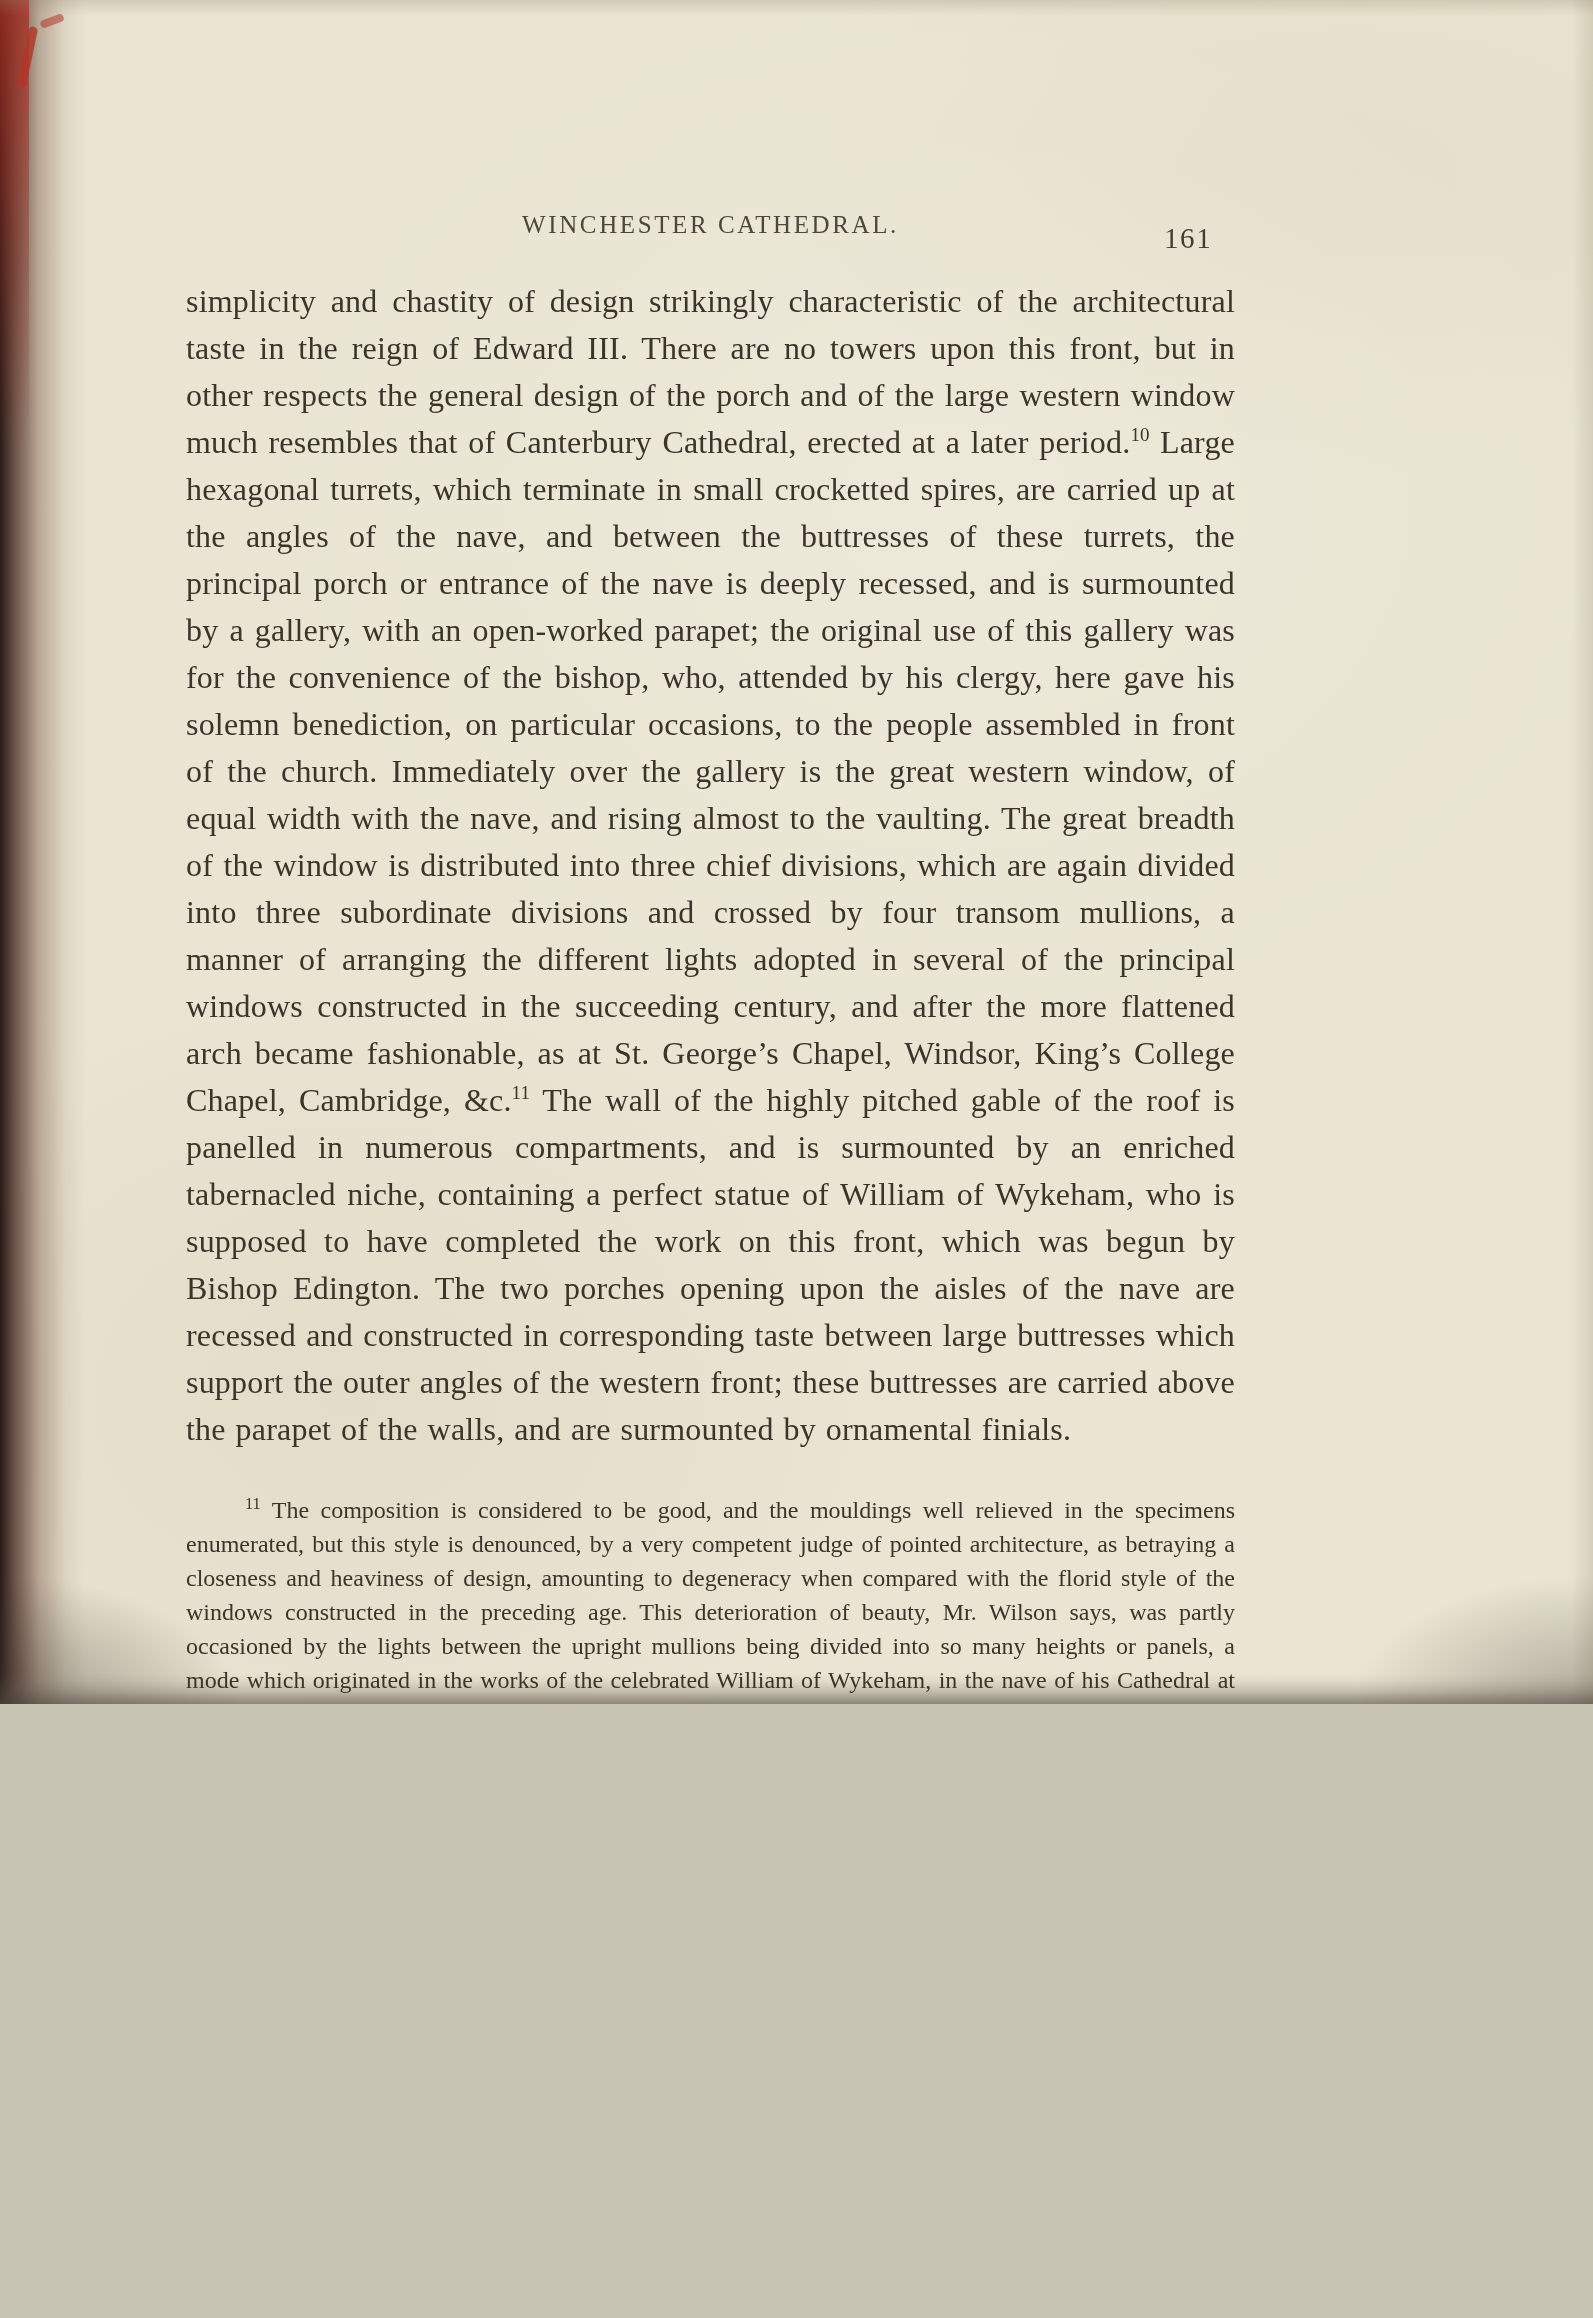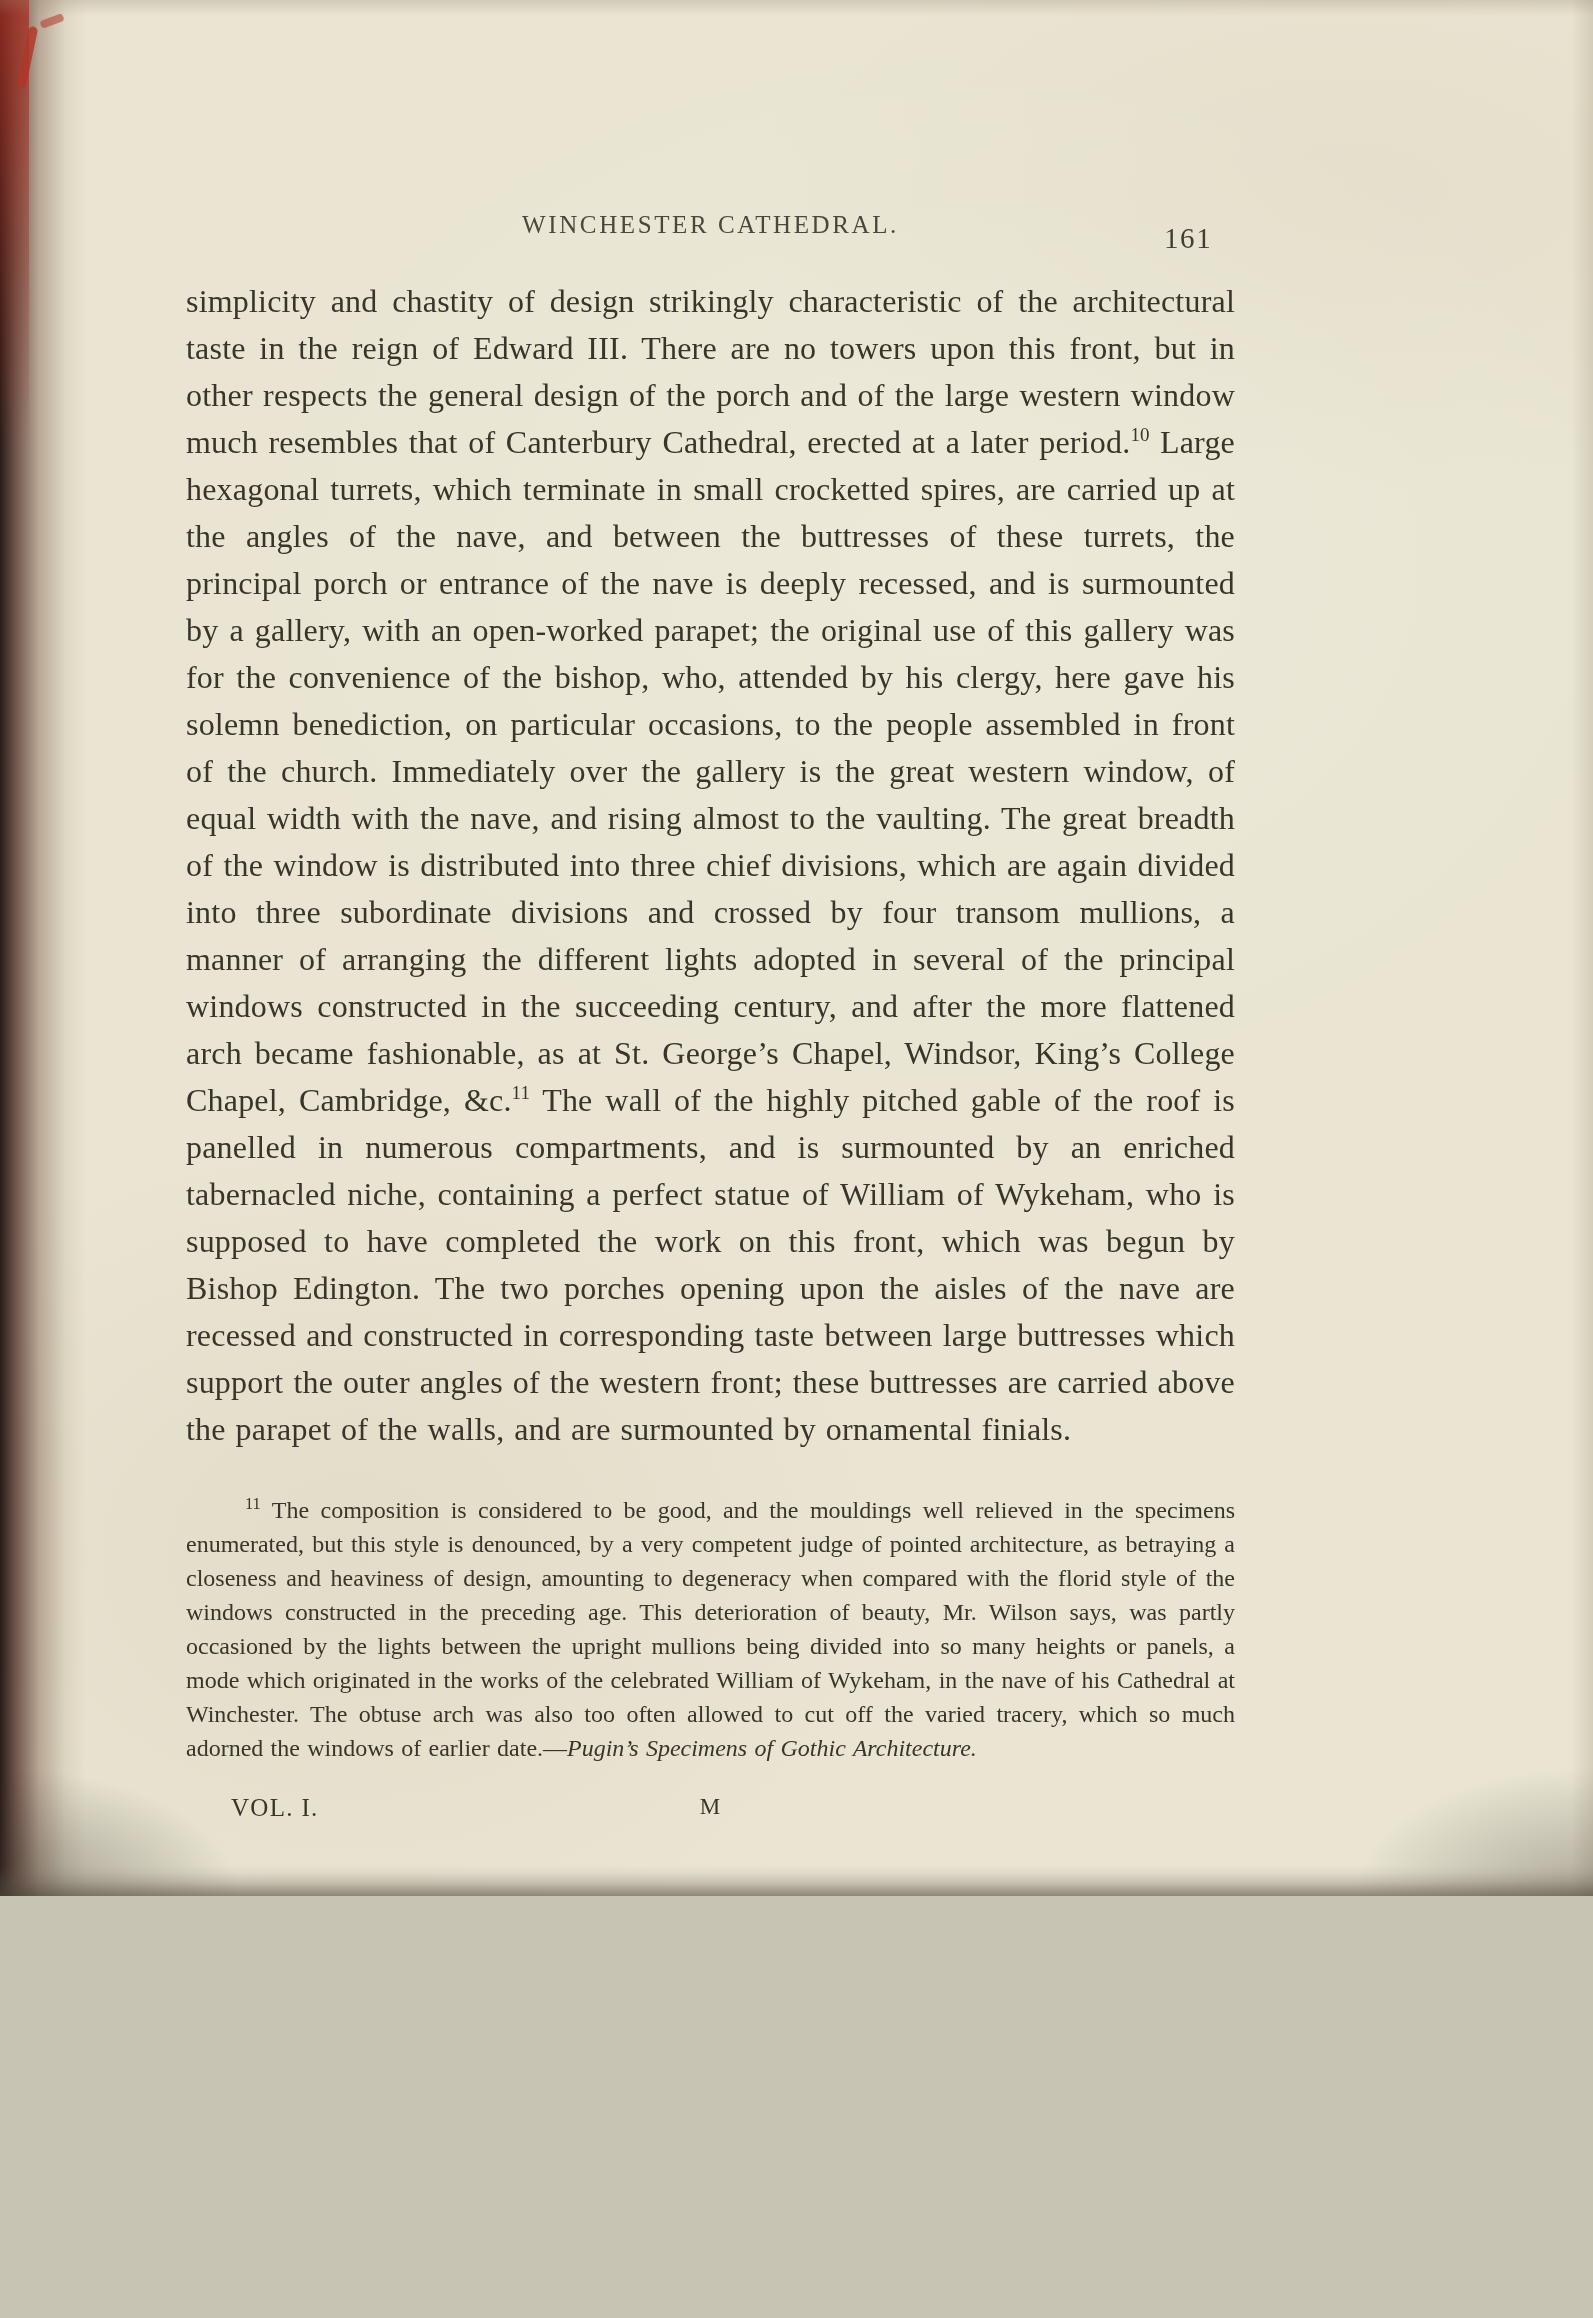--- a/index.html
+++ b/index.html
@@ -1,19 +1,19 @@
 <!DOCTYPE html>
 <html style="font-size:14px"><head>
 <meta charset="utf-8">
 <style>
   html, body { margin:0; padding:0; background:#c8c4b4; }
   .page {
     position:relative;
     width:1593px;
-    height:1896px;
+    height:1704px;
     overflow:hidden;
     background-color:#e9e5d2;
     background-image:
       radial-gradient(1036px 777px at 60% 30%, rgba(255,255,255,0.16), transparent 70%),
       radial-gradient(777px 604px at 22% 82%, rgba(185,170,140,0.14), transparent 70%),
       radial-gradient(864px 432px at 85% 10%, rgba(210,198,170,0.18), transparent 70%);
     font-family:"Liberation Serif","DejaVu Serif",serif;
     color:#3a342b;
   }
   

